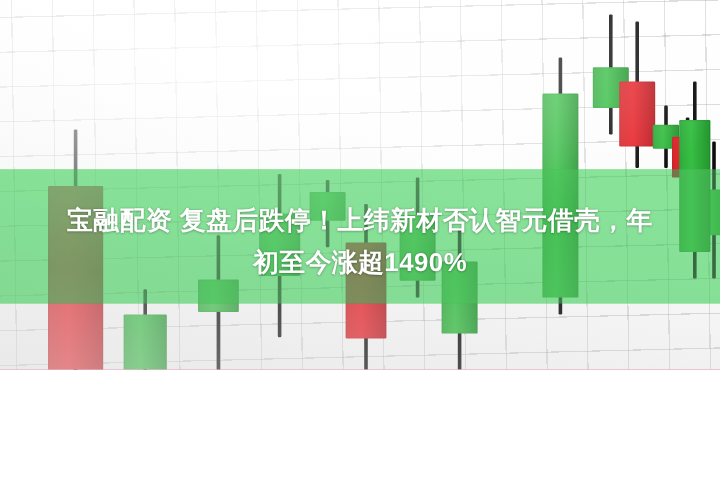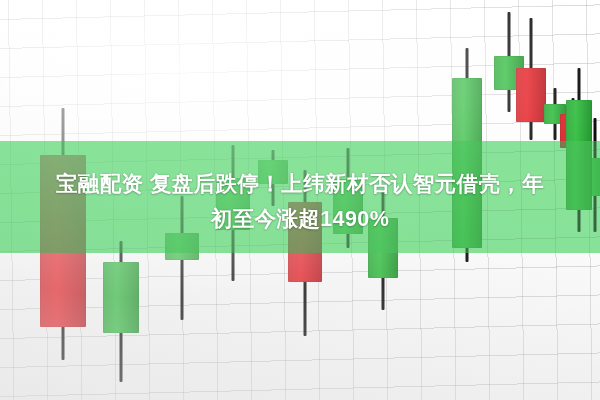--- a/index.html
+++ b/index.html
@@ -4,21 +4,21 @@
 <title>Candlestick News Banner</title>
 <style>
   html, body {
     margin: 0;
     padding: 0;
     background: #ffffff;
   }
   #stage {
     position: relative;
     width: 600px;
-    height: 400px;
+    height: 308px;
     overflow: hidden;
     background: #be185d;
     font-family: "Liberation Sans", "DejaVu Sans", sans-serif;
   }
 
   
   #plate {
     position: absolute;
     inset: 0;
     background:

